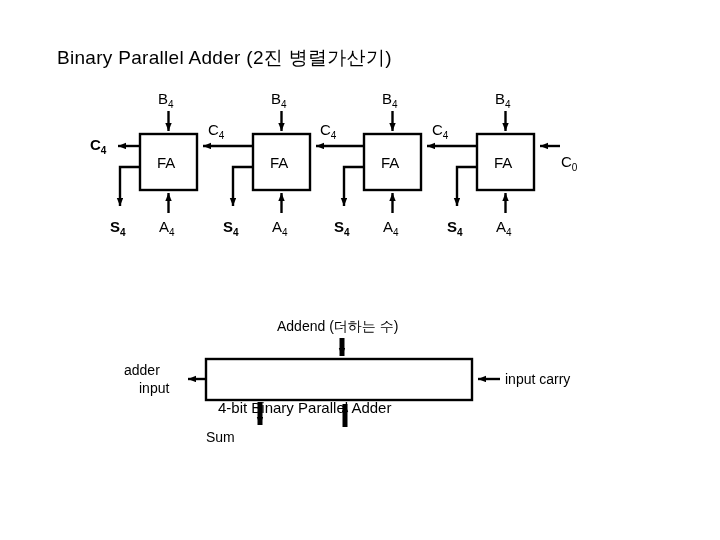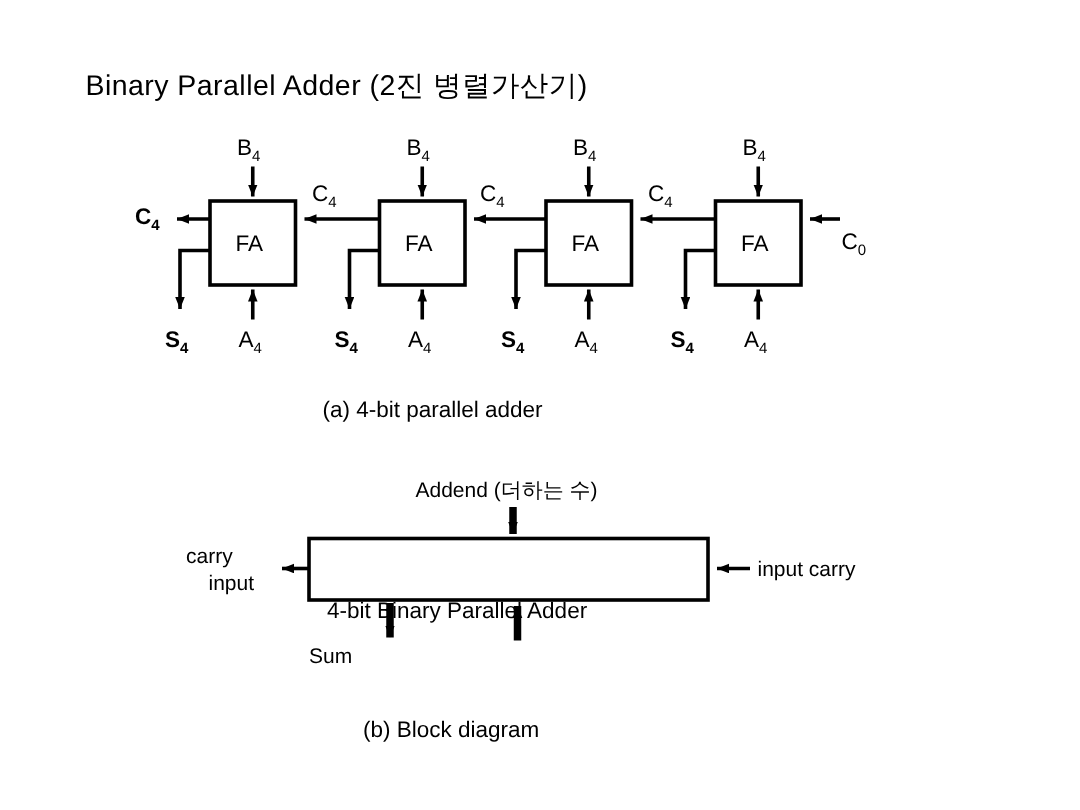--- a/index.html
+++ b/index.html
@@ -85,21 +85,20 @@
   <div class="lbl sig bold" style="left:334px;top:219px;"><span>S</span><span class="sub">4</span></div>
   <div class="lbl sig bold" style="left:447px;top:219px;"><span>S</span><span class="sub">4</span></div>
 
   <div class="lbl sig bold" style="left:90px;top:137px;"><span>C</span><span class="sub">4</span></div>
 
   <div class="lbl sig" style="left:208px;top:122px;"><span>C</span><span class="sub">4</span></div>
   <div class="lbl sig" style="left:320px;top:122px;"><span>C</span><span class="sub">4</span></div>
   <div class="lbl sig" style="left:432px;top:122px;"><span>C</span><span class="sub">4</span></div>
   <div class="lbl sig" style="left:561px;top:126px;margin-top:28px;"><span>C</span><span class="sub">0</span></div>
 
-  <div class="lbl cap" style="left:215px;top:266px;">(a) 4-bit parallel adder</div>
 
   <svg width="720" height="540">
     <g stroke="#000" fill="none">
       <rect x="206" y="359" width="266" height="41" stroke-width="2.4" fill="#fff"></rect>
 
       <line x1="342" y1="338" x2="342" y2="356" stroke-width="5" marker-end="url(#ar)"></line>
 
       <line x1="260" y1="402" x2="260" y2="425" stroke-width="5" marker-end="url(#ar)"></line>
 
       <line x1="345" y1="427" x2="345" y2="404" stroke-width="5" marker-end="url(#ar)"></line>
@@ -110,20 +109,19 @@
     </g>
   </svg>
 
   <div class="lbl blocktxt" style="left:218px;top:372px;margin-top:28px;">4-bit Binary Parallel Adder</div>
 
   <div class="lbl small" style="left:277px;top:319px;">Addend (더하는 수)</div>
 
   <div class="lbl small" style="left:206px;top:430px;">Sum</div>
 
 
-  <div class="lbl small" style="left:124px;top:363px;">carry</div>
+  <div class="lbl small" style="left:124px;top:363px;">adder</div>
   <div class="lbl small" style="left:139px;top:381px;">input</div>
 
   <div class="lbl small" style="left:505px;top:372px;">input carry</div>
 
-  <div class="lbl cap" style="left:242px;top:479px;">(b) Block diagram</div>
 
 </div>
 
 </body></html>

